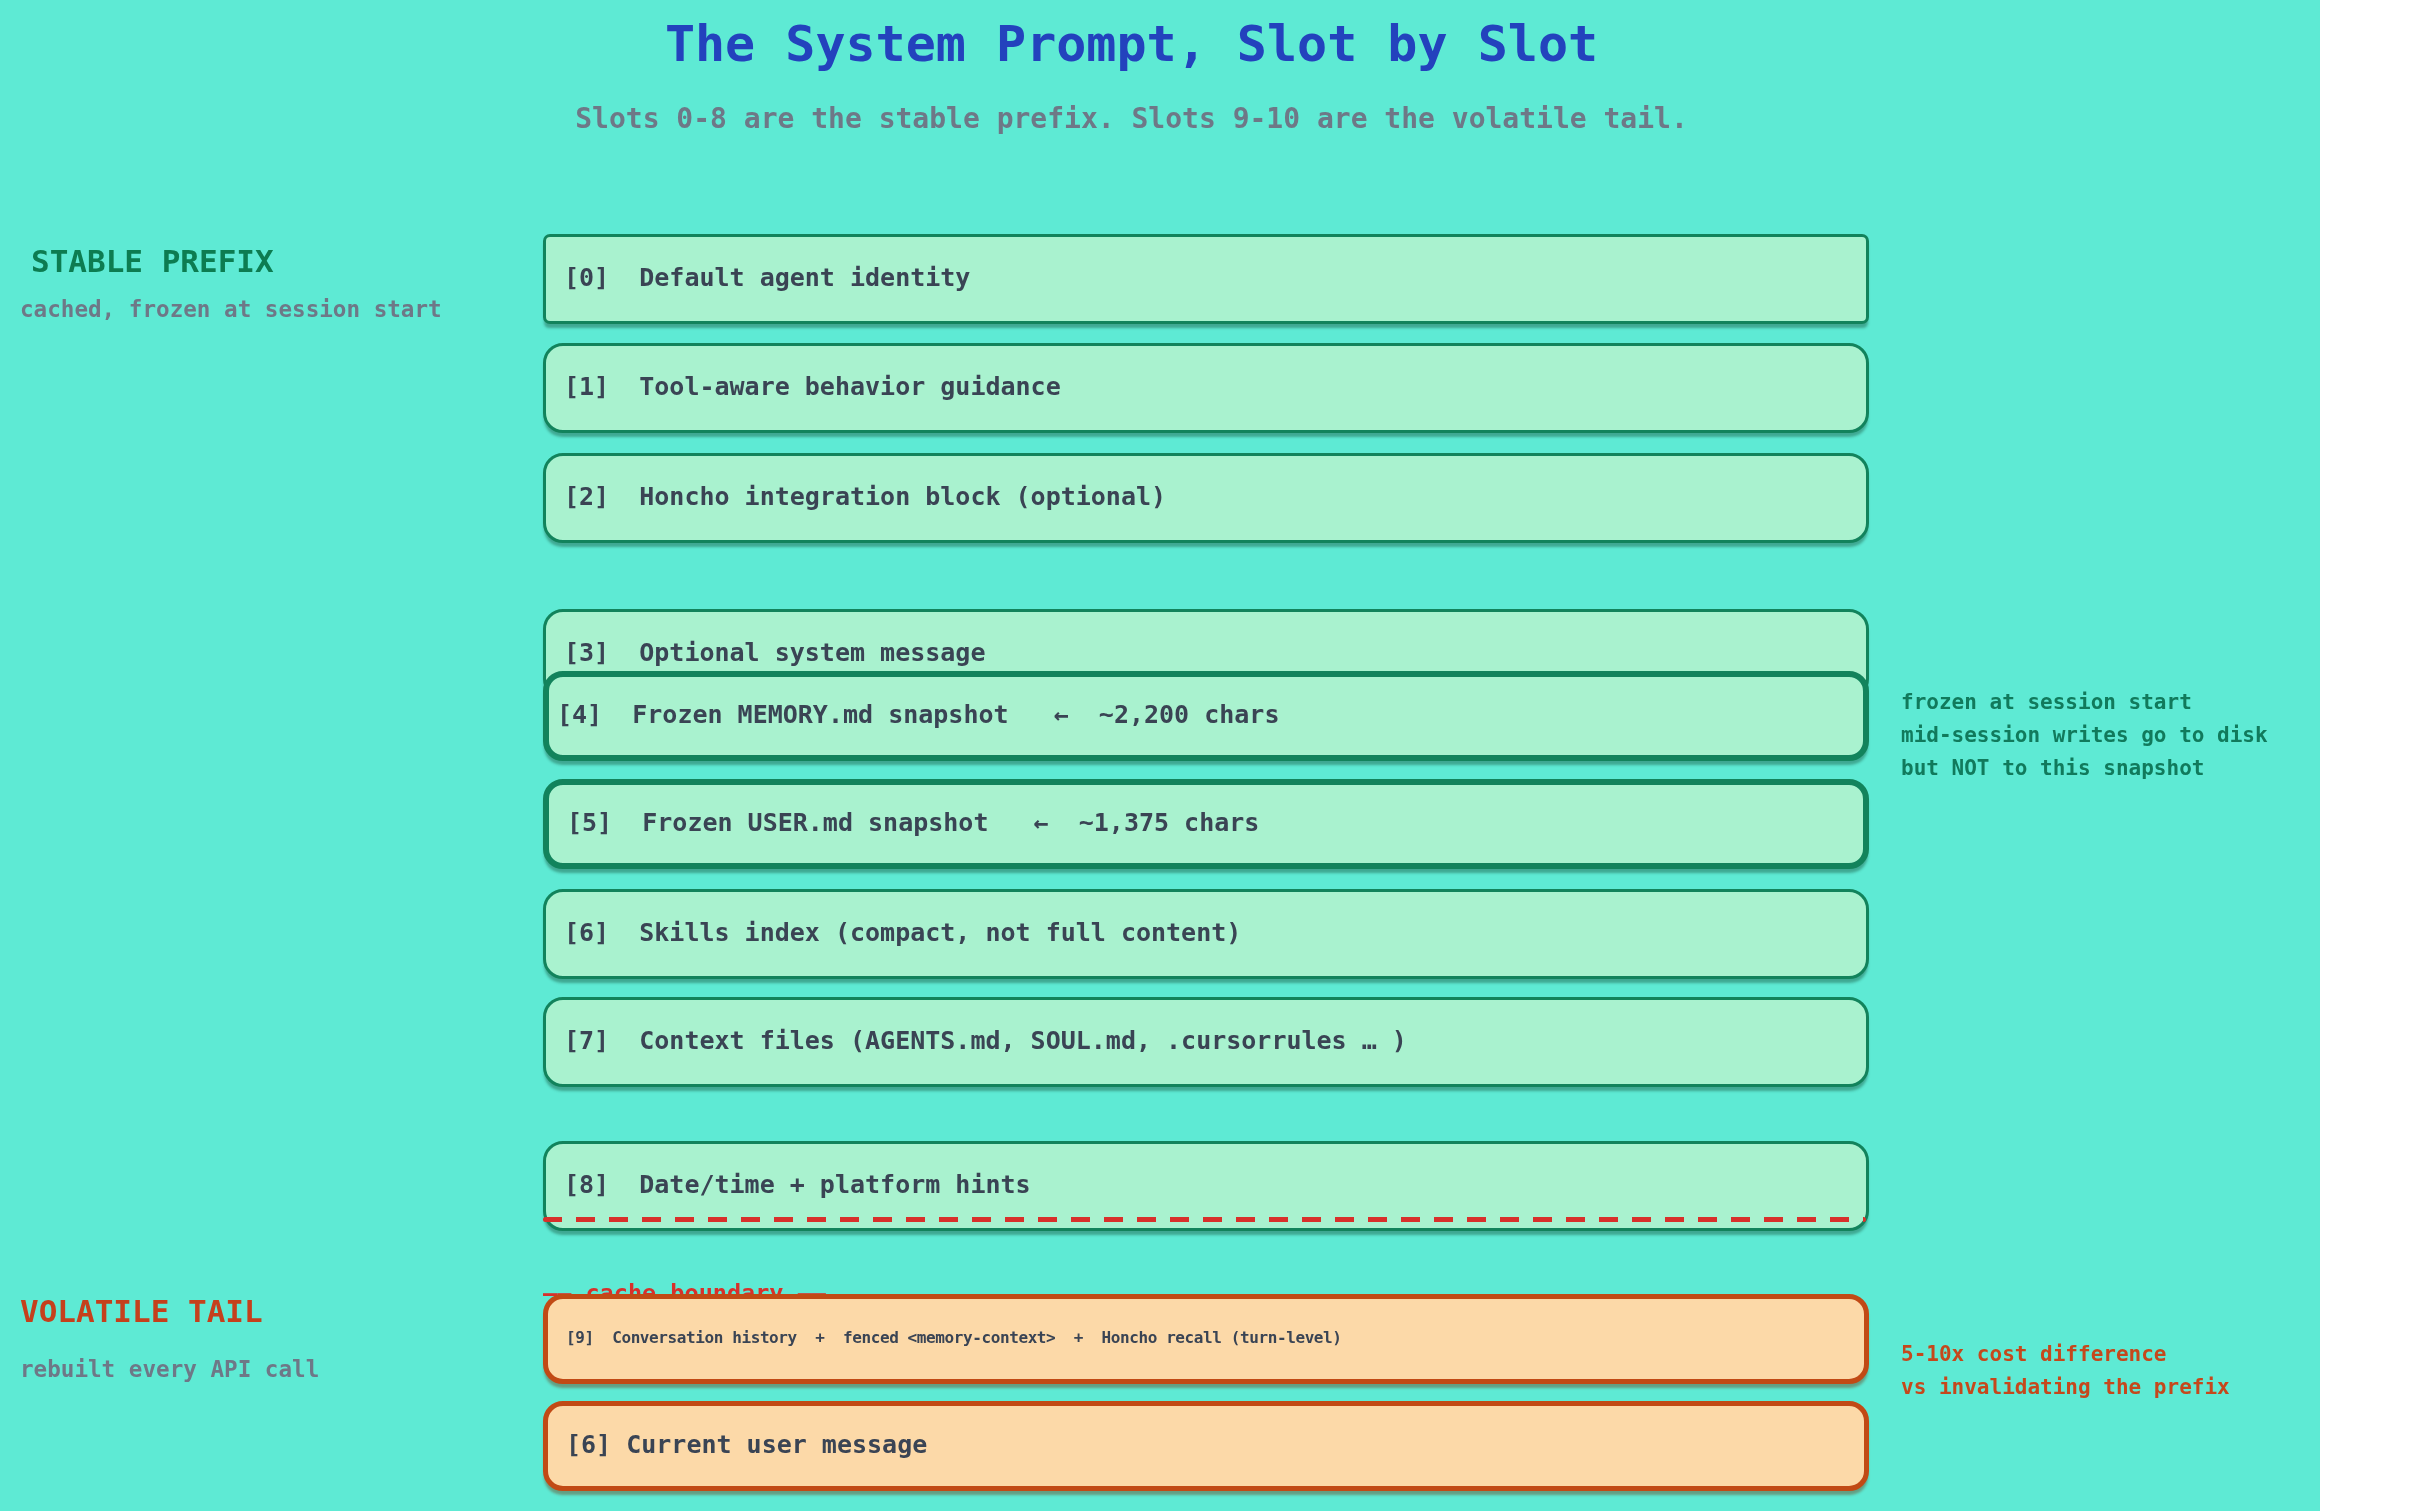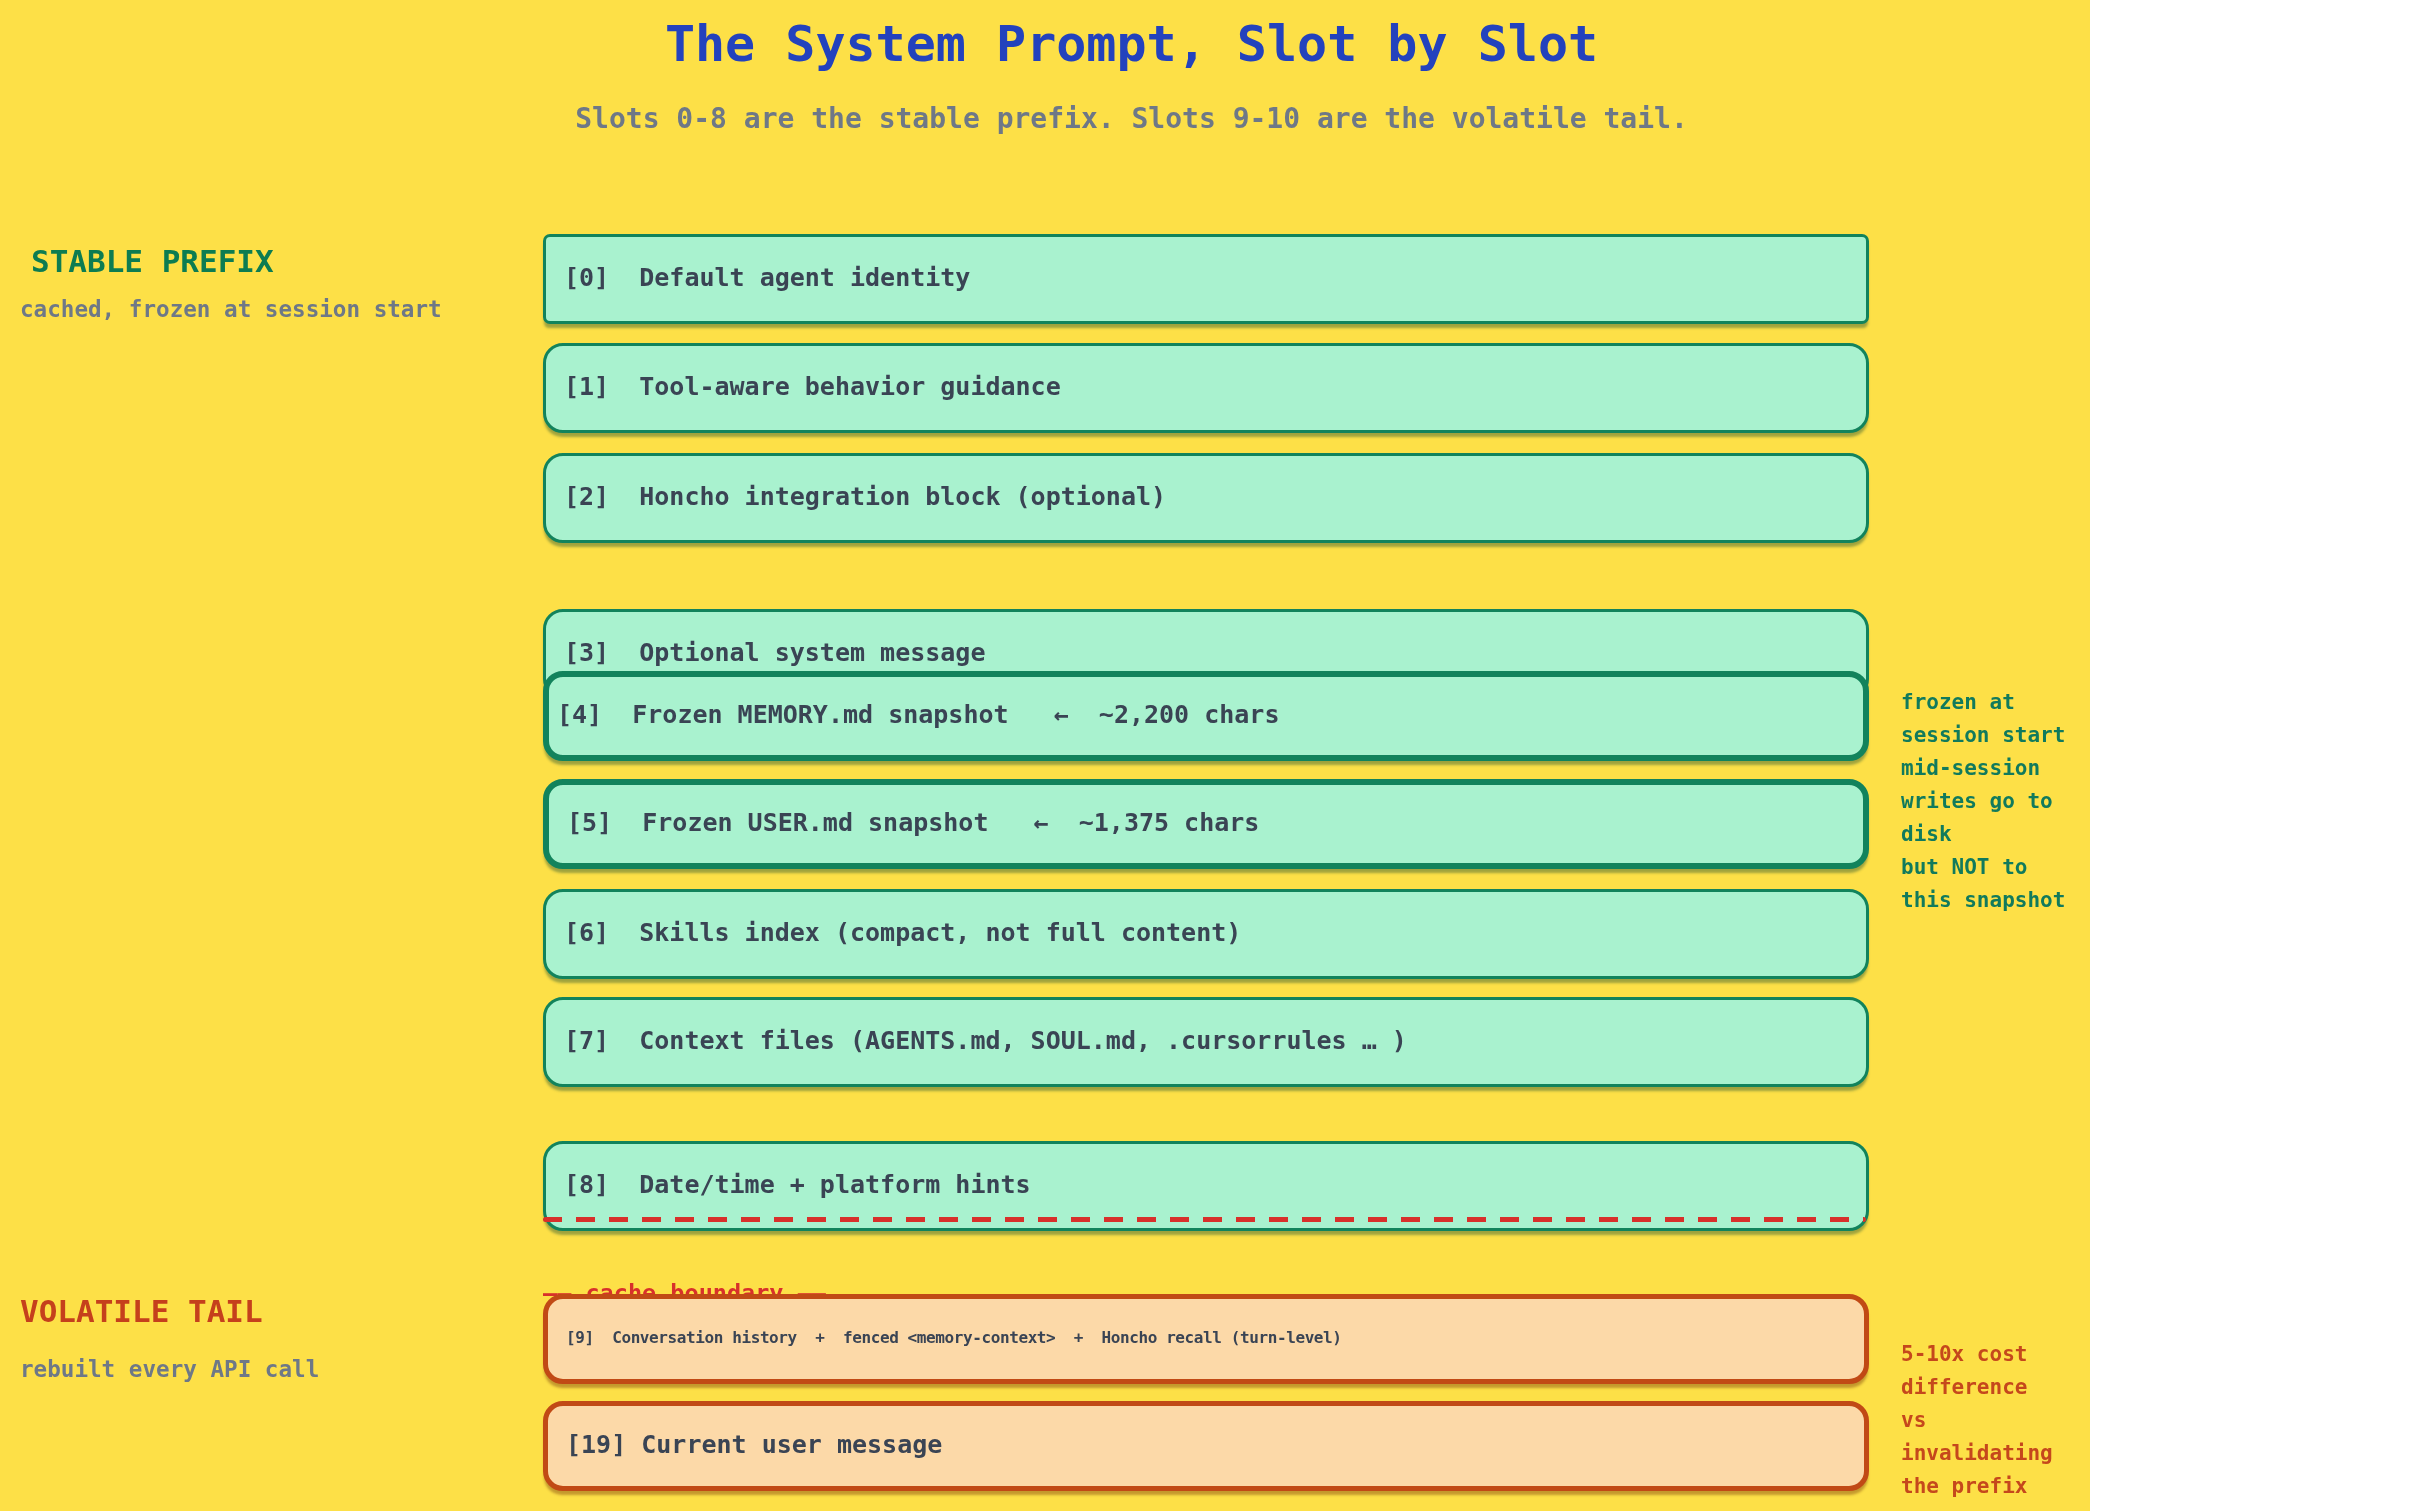--- a/index.html
+++ b/index.html
@@ -1,16 +1,16 @@
 <!DOCTYPE html>
 <html style="font-size:14.5px"><head>
 <meta charset="utf-8">
 <style>
   html,body{margin:0;padding:0;background:#ffffff;}
-  #canvas{position:relative;width:2090px;height:1511px;background:#fde047;overflow:hidden;
+  #canvas{position:relative;width:2320px;height:1511px;background:#5eead4;overflow:hidden;
           font-family:"DejaVu Sans Mono",monospace;}
 
   .title{position:absolute;top:14.5px;left:0;width:2263px;text-align:center;
          font:bold 50px/58px "DejaVu Sans Mono",monospace;color:#2342bd;}
   .subtitle{position:absolute;top:101px;left:0;width:2263px;text-align:center;
          font:bold 28px/36px "DejaVu Sans Mono",monospace;color:#6e7887;}
 
   .group-heading{position:absolute;left:20px;font:bold 31px/38px "DejaVu Sans Mono",monospace;}
   .group-caption{position:absolute;left:20px;font:bold 22.6px/29px "DejaVu Sans Mono",monospace;color:#6e7887;}
   #stable-heading{top:242px;color:#0d7c51;margin-left:11px;}
@@ -65,21 +65,21 @@
   <div class="slot stable" id="row7">[7]  Context files (AGENTS.md, SOUL.md, .cursorrules … )</div>
   <div class="slot stable" id="row8">[8]  Date/time + platform hints</div>
 
   <div class="boundary-line"></div>
   <div class="boundary-label">—— cache boundary ——</div>
 
   <div class="group-heading" id="volatile-heading">VOLATILE TAIL</div>
   <div class="group-caption" id="volatile-caption">rebuilt every API call</div>
 
   <div class="slot volatile tight" id="row9">[9]  Conversation history  +  fenced &lt;memory-context&gt;  +  Honcho recall (turn-level)</div>
-  <div class="slot volatile" id="row10">[19] Current user message</div>
+  <div class="slot volatile" id="row10">[6] Current user message</div>
 
   <div class="side-note" id="frozen-note">frozen at session start
 mid-session writes go to disk
 but NOT to this snapshot</div>
   <div class="side-note" id="cost-note">5-10x cost difference
 vs invalidating the prefix</div>
 
 </div>
 
 

